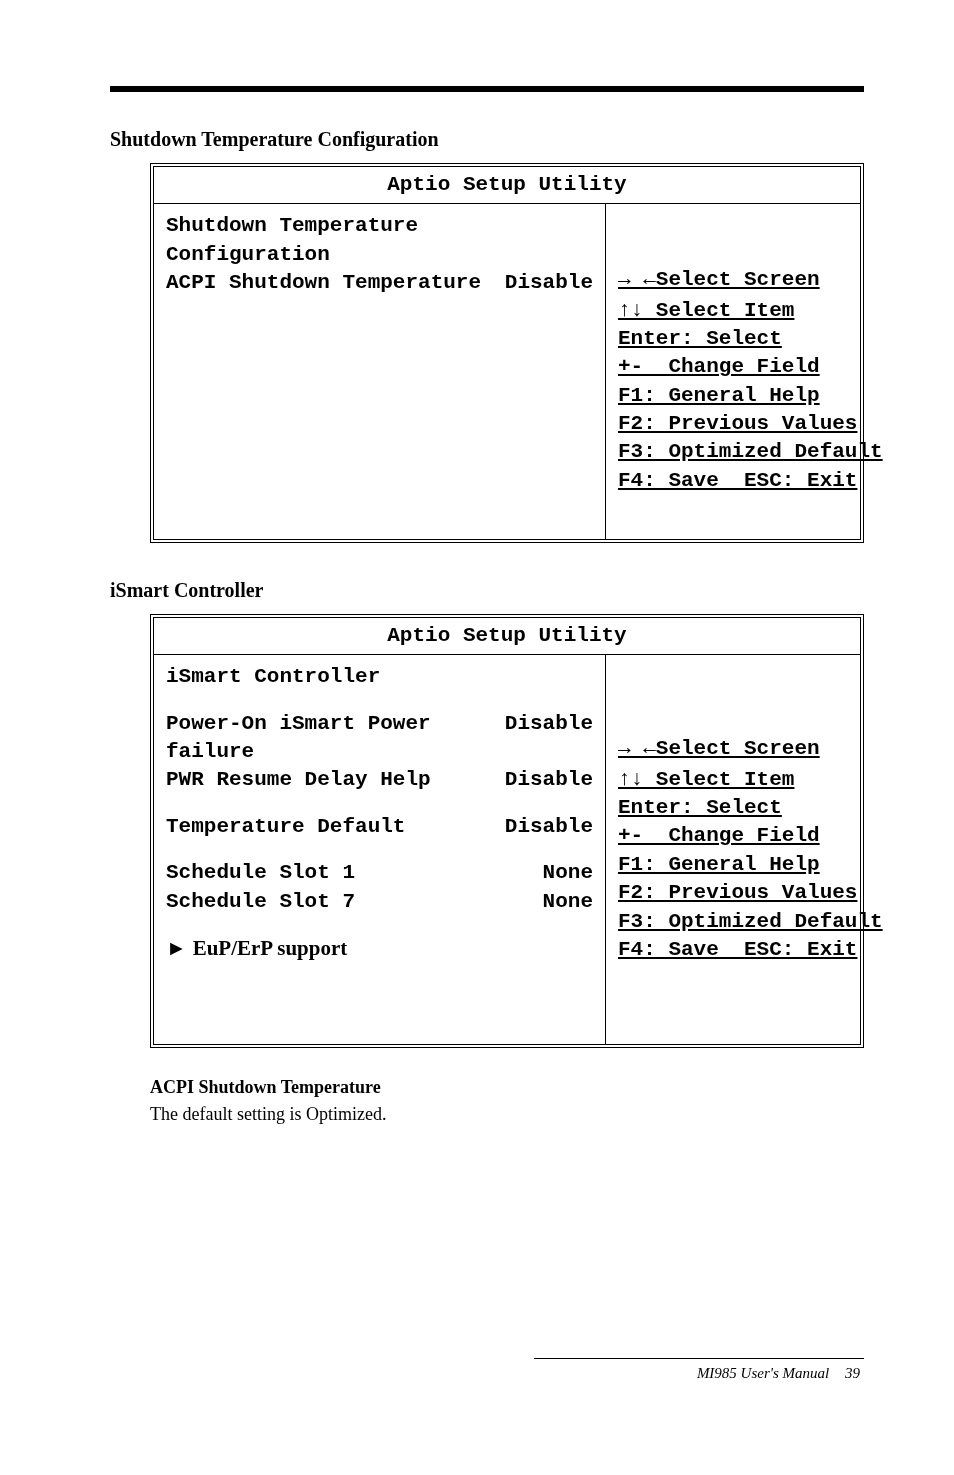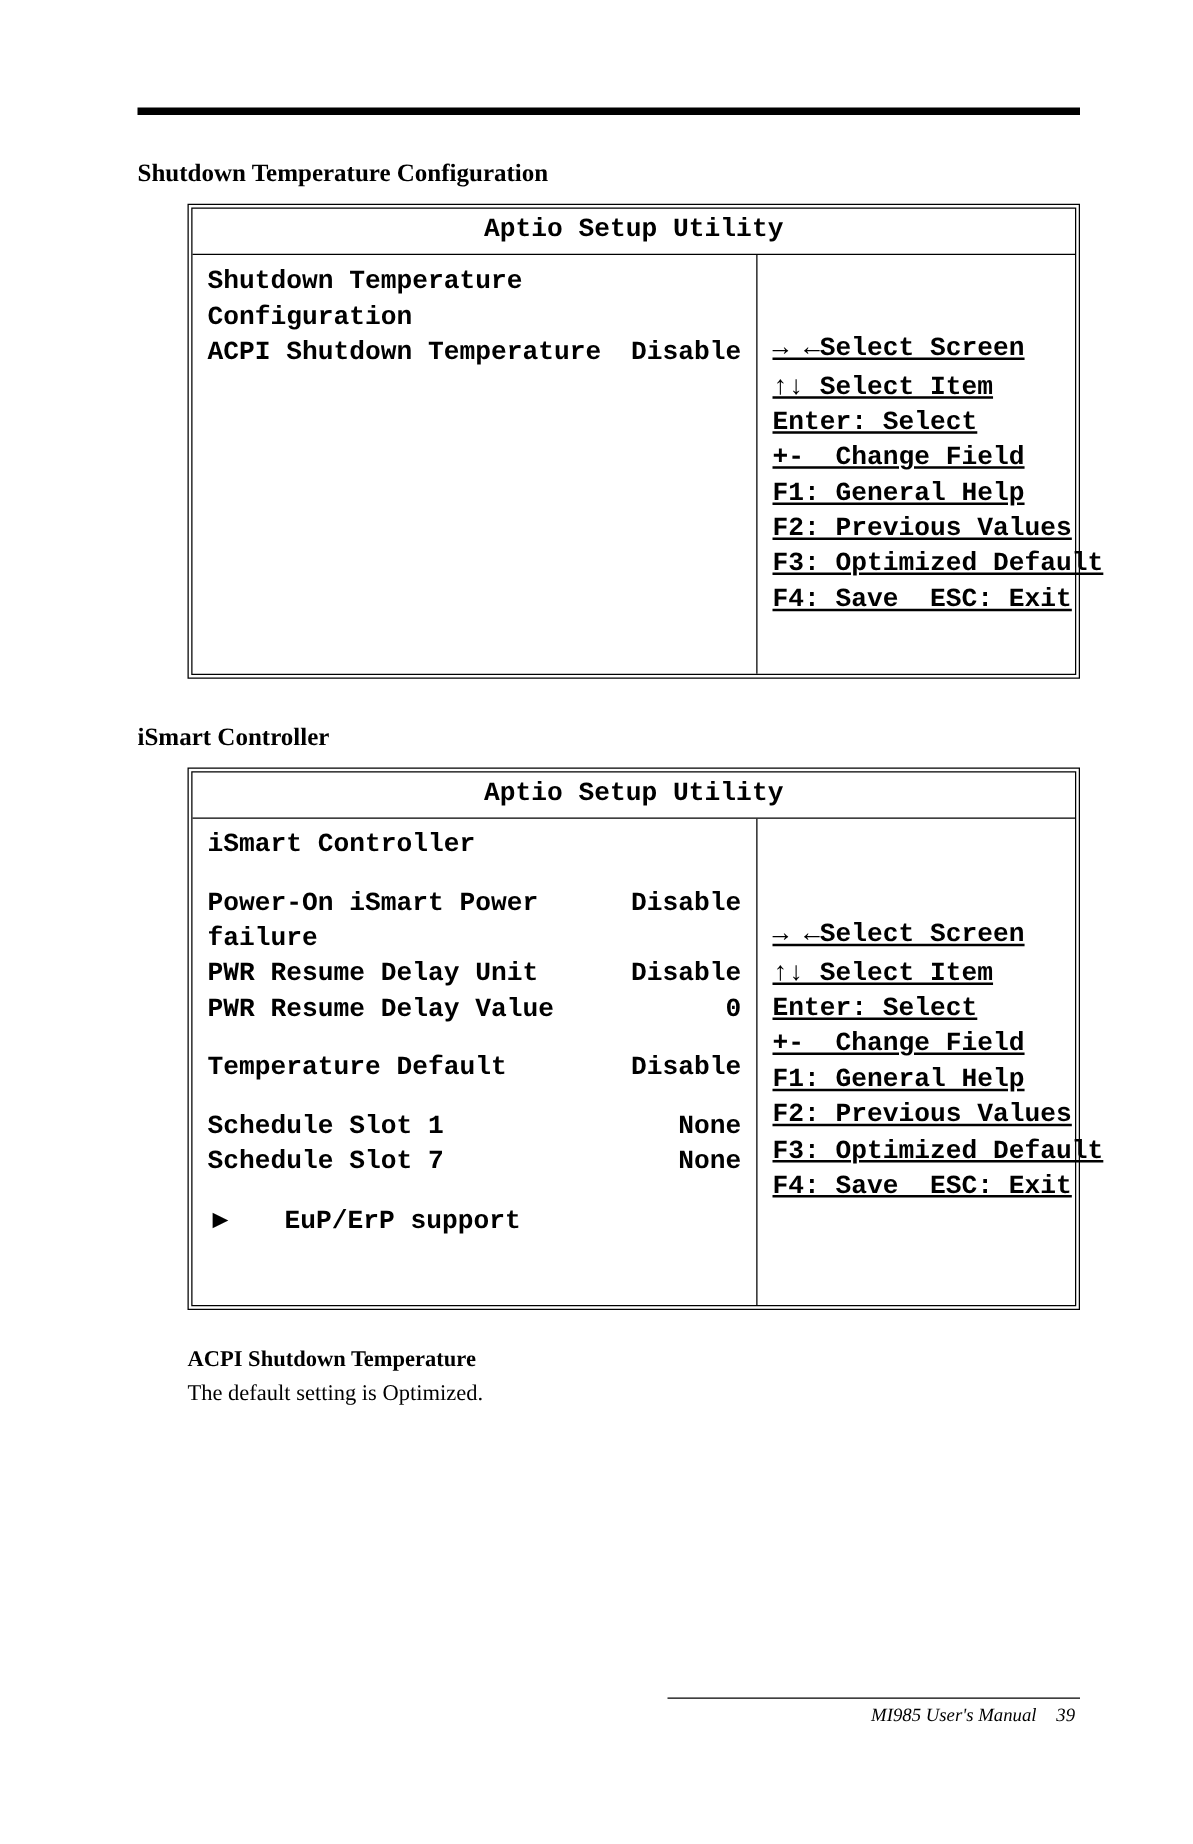--- a/index.html
+++ b/index.html
@@ -144,44 +144,40 @@
         <div class="row">
           <span>iSmart Controller</span>
           <span></span>
         </div>
         <div class="spacer"></div>
         <div class="row">
           <span>Power-On iSmart Power failure</span>
           <span>Disable</span>
         </div>
         <div class="row">
-          <span>PWR Resume Delay Unit</span>
-          <span>Disable</span>
-        </div>
-        <div class="row">
-          <span>PWR Resume Delay Value</span>
-          <span>0</span>
+          <span>PWR Resume Delay Help</span>
+          <span>Disable</span>
         </div>
         <div class="spacer"></div>
         <div class="row">
           <span>Temperature Default</span>
           <span>Disable</span>
         </div>
         <div class="spacer"></div>
         <div class="row">
           <span>Schedule Slot 1</span>
           <span>None</span>
         </div>
         <div class="row">
           <span>Schedule Slot 7</span>
           <span>None</span>
         </div>
         <div class="spacer"></div>
         <div class="row">
-          <span style="font-family:Arial,sans-serif;">►&nbsp;<span style="font-family:Liberation Mono, monospace;margin-left:35px;">EuP/ErP support</span></span>
+          <span style="font-family:Arial,sans-serif;">►&nbsp;<span style="font-family:Liberation Serif, serif;">EuP/ErP support</span></span>
           <span></span>
         </div>
         <div style="height:10px;"></div>
       </div>
       <div class="bios-right mono-block">
         <div class="spacer"></div>
         <div class="spacer"></div>
         <div class="spacer"></div>
         <div class="spacer"></div>
         <div>→ ←Select Screen</div>

